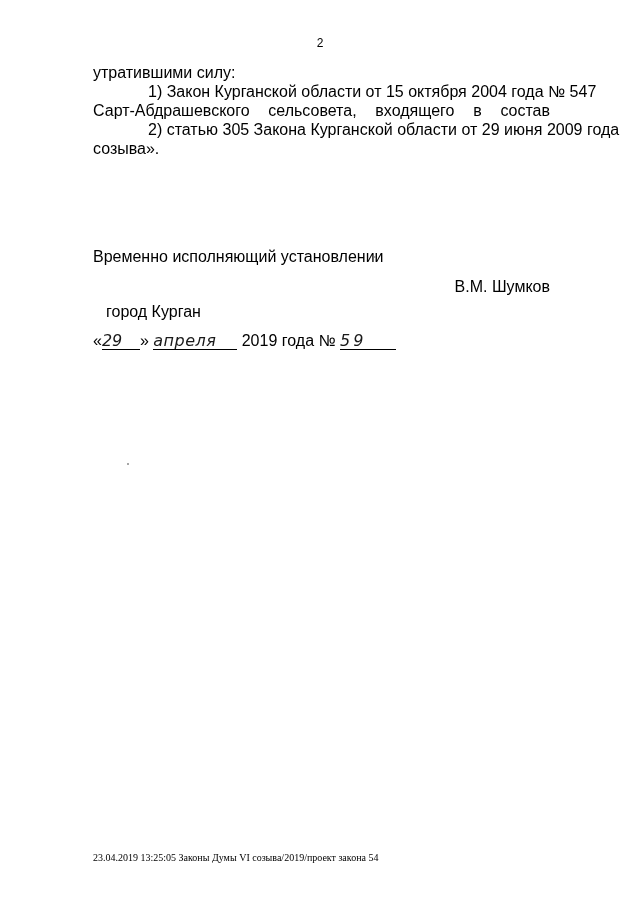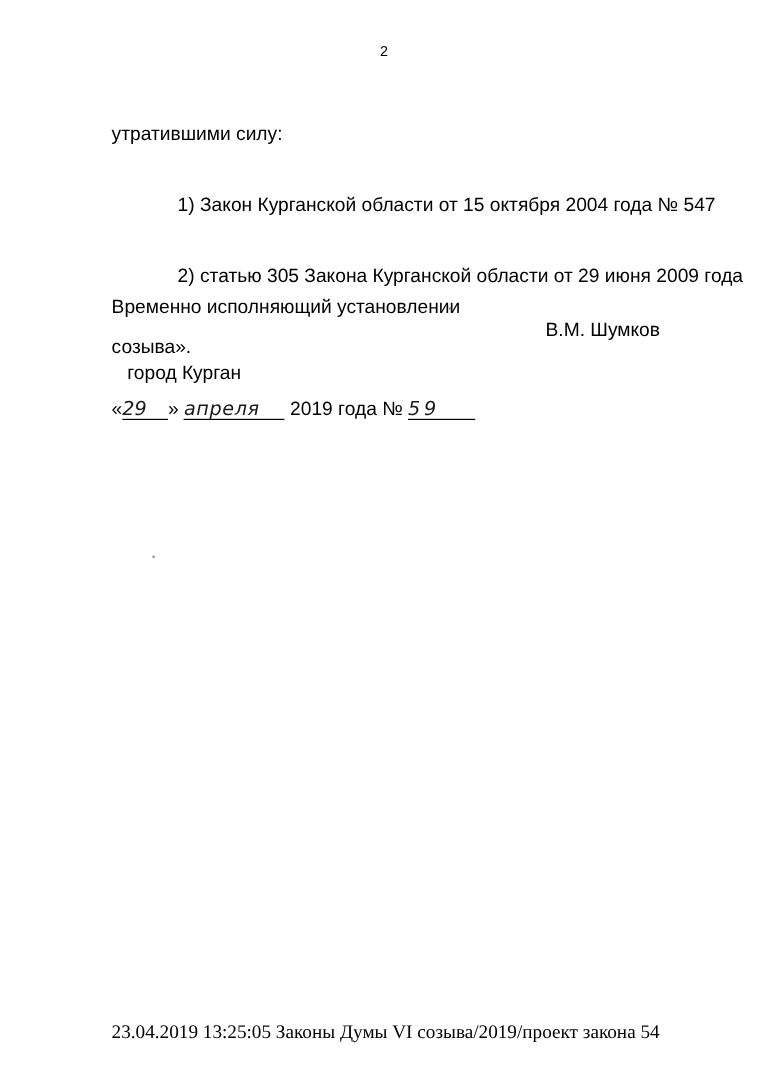--- a/index.html
+++ b/index.html
@@ -1,41 +1,42 @@
 <!DOCTYPE html>
 <html><head>
   <meta charset="utf-8">
   <style>
     html, body { margin: 0; padding: 0; background: #ffffff; }
     body { width: 640px; height: 905px; position: relative; overflow: hidden; color: #000; }
     .sans { font-family: "Liberation Sans", sans-serif; font-size: 16px; }
     .page-num { position: absolute; top: 36px; left: 0; width: 640px; text-align: center; font-size: 12px; }
     .body-text { position: absolute; left: 93px; top: 63px; width: 457px; line-height: 19px; }
-    .line { white-space: nowrap; margin-top: 40px; }
+    .line { white-space: nowrap; }
     .justify { text-align: justify; text-align-last: justify; }
     .indent { padding-left: 55px; }
     .sig-block { position: absolute; left: 93px; top: 247px; width: 457px; line-height: 19px; }
-    .sig-name { position: absolute; right: 0; top: 19px; }
+    .sig-name { position: absolute; right: 0; top: 30px; }
     .city { position: absolute; left: 93px; top: 303px; margin-left: 13px; }
     .date-line { position: absolute; left: 93px; top: 332px; white-space: nowrap; }
     .hand { color: #1a1a1a; font-family: "DejaVu Sans", sans-serif; font-style: italic; display: inline-block; border-bottom: 1px solid #000; text-align: left; line-height: 17px; font-size: 16px; }
     .hand.day { width: 38px; }
     .hand.month { width: 84px; letter-spacing: 0.5px; }
     .hand.num { width: 56px; letter-spacing: 3px; }
     .speck { position: absolute; width: 2px; height: 2px; background: #888; border-radius: 1px; }
-    .footer { position: absolute; left: 93px; top: 852px; font-family: "Liberation Serif", serif; font-size: 16px; }
+    .footer { position: absolute; left: 93px; top: 852px; font-family: "Liberation Serif", serif; font-size: 10px; }
   </style>
 </head>
 <body>
 
 <div class="sans page-num">2</div>
 
 <div class="sans body-text">
   <div class="line">утратившими силу:</div>
   <div class="line indent justify">1) Закон Курганской области от 15 октября 2004 года № 547</div>
+  <div class="line justify">Сарт-Абдрашевского сельсовета, входящего в состав</div>
   <div class="line indent justify">2) статью 305 Закона Курганской области от 29 июня 2009 года</div>
   <div class="line">созыва».</div>
 </div>
 
 <div class="sans sig-block">
   <div>Временно исполняющий установлении</div>
   <div class="sig-name">В.М. Шумков</div>
 </div>
 
 <div class="sans city">город Курган</div>

